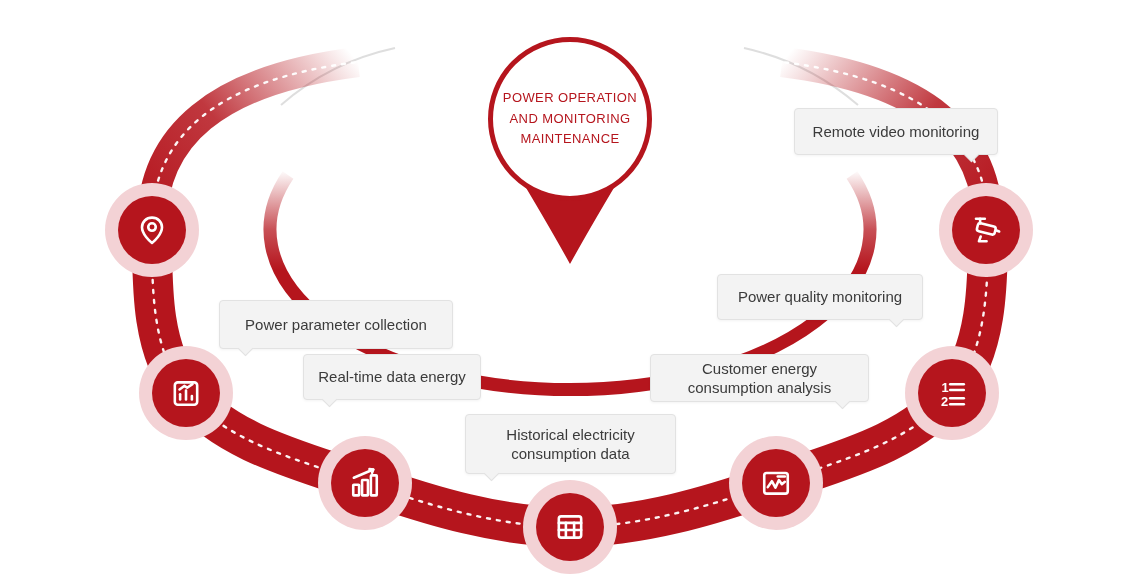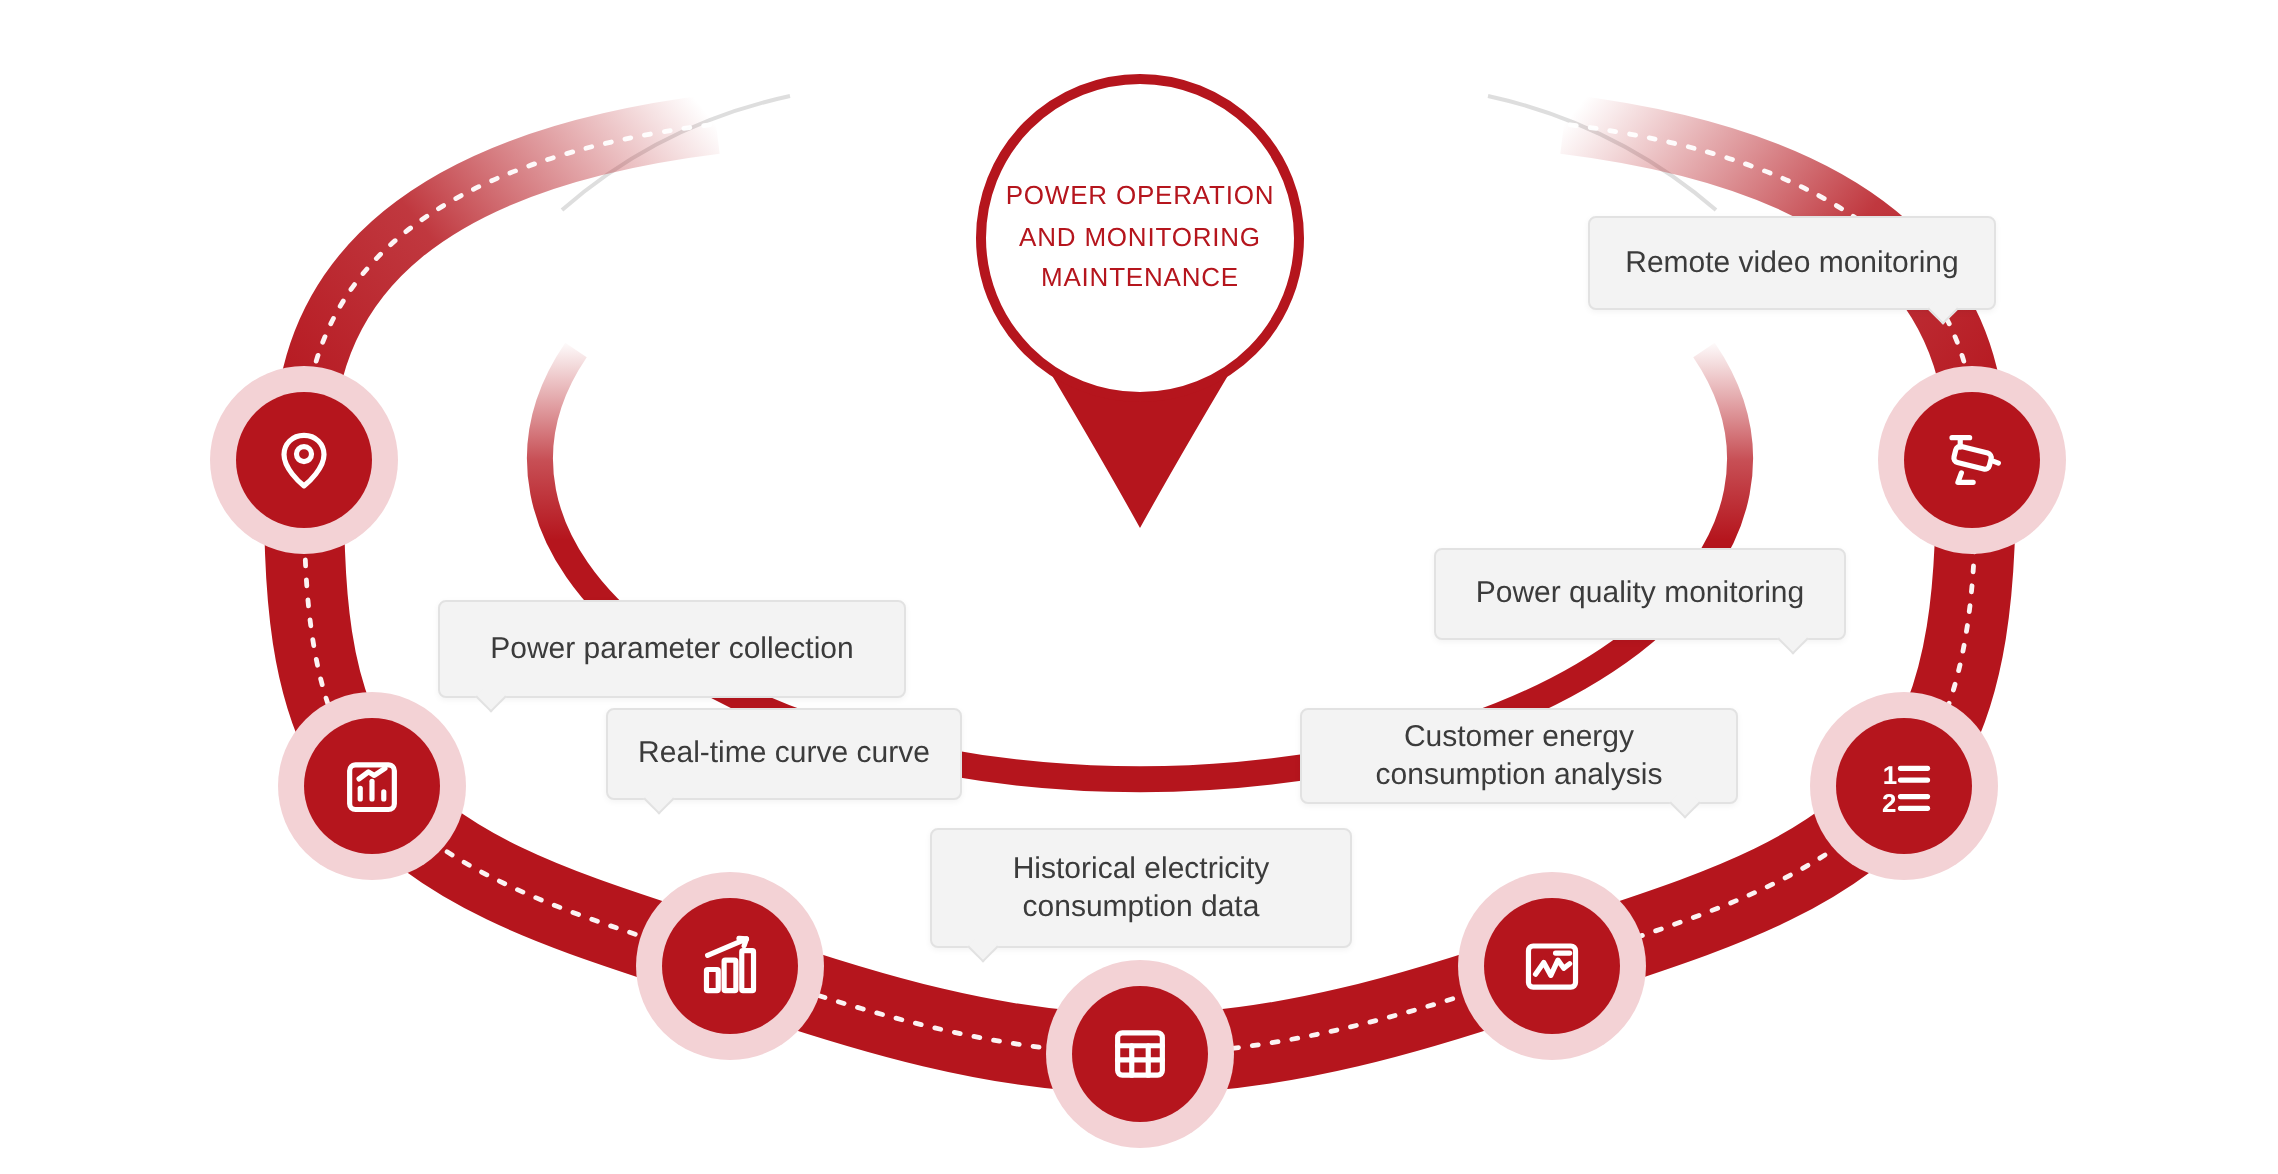--- a/index.html
+++ b/index.html
@@ -168,21 +168,21 @@
       <rect x="9.5" y="12.5" width="15.5" height="7" rx="2" transform="rotate(14 17 16)"></rect>
       <path d="M26 17.5 L28.2 18.3"></path>
       <path d="M12.5 22.5 L11 26.5 H17.5"></path>
     </svg>
   </div>
 
   <div class="label label-2 tail-l">
     <span>Power parameter collection</span>
   </div>
   <div class="label label-3 tail-l">
-    <span>Real-time curve curve</span>
+    <span>Real-time data energy</span>
   </div>
   <div class="label label-4 tail-l">
     <span>Historical electricity consumption data</span>
   </div>
   <div class="label label-5 tail-r">
     <span>Customer energy consumption analysis</span>
   </div>
   <div class="label label-6 tail-r">
     <span>Power quality monitoring</span>
   </div>

